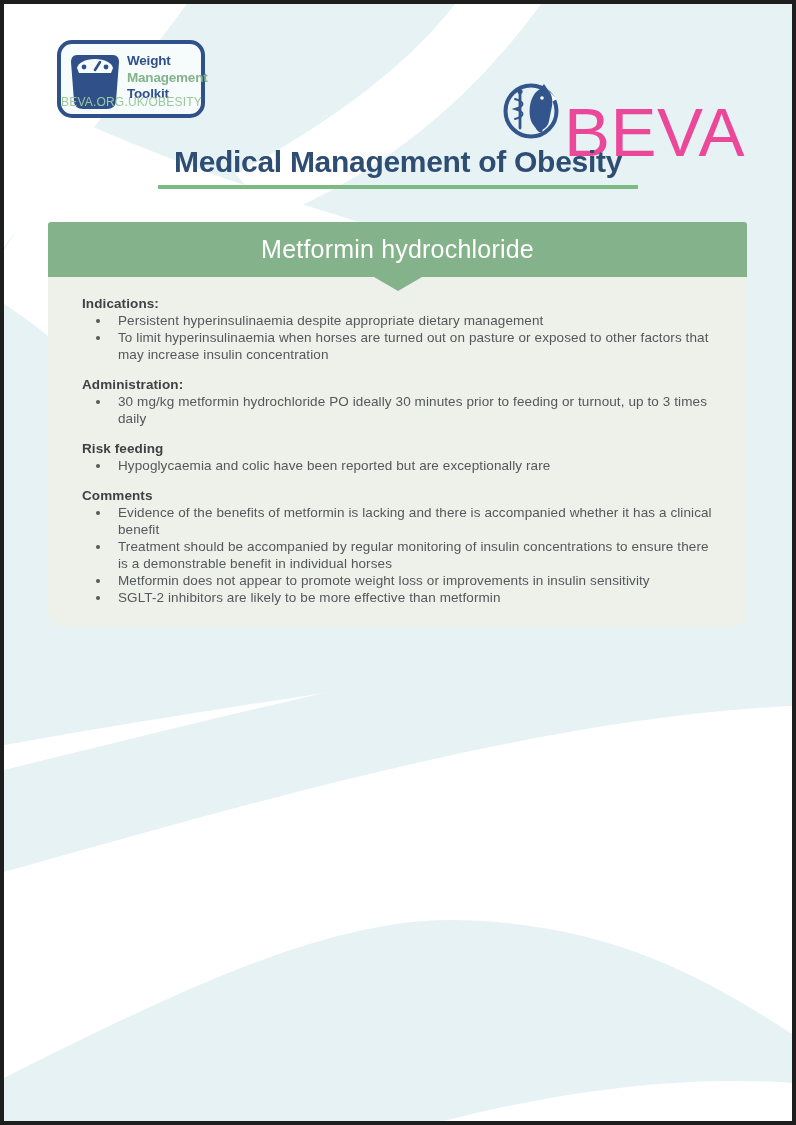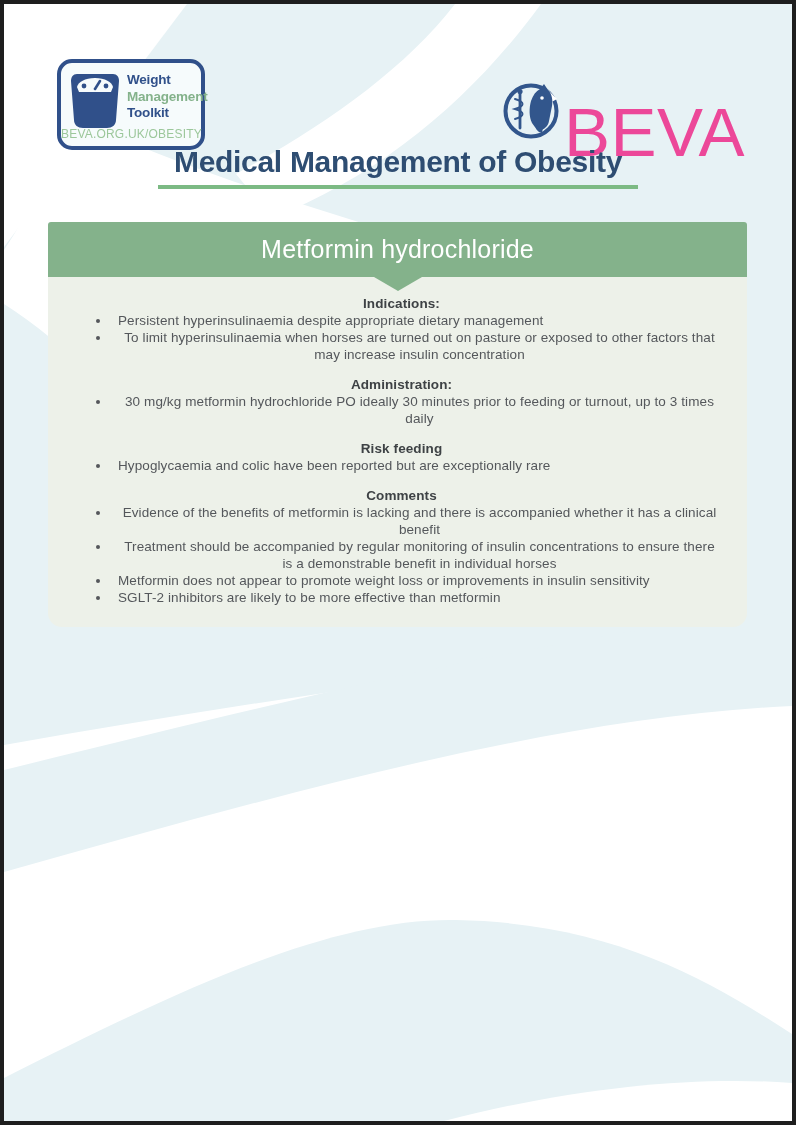--- a/index.html
+++ b/index.html
@@ -19,21 +19,21 @@
     width:788px;height:1117px;
     border:4px solid #1e1e1e;
     background:#ffffff;
     overflow:hidden;
     font-family:"Liberation Sans","DejaVu Sans",sans-serif;
   }
   .bg{position:absolute;left:0;top:0;width:788px;height:1117px;display:block;}
 
   
   .toolkit-badge{
-    position:absolute;left:53px;top:55px;width:148px;height:91px;
+    position:absolute;left:53px;top:36px;width:148px;height:78px;
     box-sizing:border-box;
     background:#f6fbfc;
     border:4px solid var(--logo-navy);
     border-radius:15px;
   }
   .badge-scale{position:absolute;left:8px;top:9px;}
   .badge-lines{
     position:absolute;left:66px;top:9px;
     font-size:13.5px;line-height:16.5px;font-weight:bold;color:var(--logo-navy);
     letter-spacing:-0.2px;
@@ -79,21 +79,20 @@
     border-left:24px solid transparent;
     border-right:24px solid transparent;
     border-top:14px solid var(--green);
   }
   .card-body{
     box-sizing:border-box;
     min-height:335px;
     background:var(--card-bg);
     border-radius:0 0 14px 14px;
     padding:18px 26px 8px 34px;
-    text-align:center;
   }
   .card-section{margin-bottom:13px;}
   .section-heading{
     font-size:13.5px;line-height:17px;font-weight:bold;color:var(--heading-text);
     letter-spacing:0.1px;
   }
   .bullet{display:flex;align-items:flex-start;}
   .bullet-dot{
     flex:0 0 auto;width:4px;height:4px;border-radius:50%;
     background:var(--body-text);

